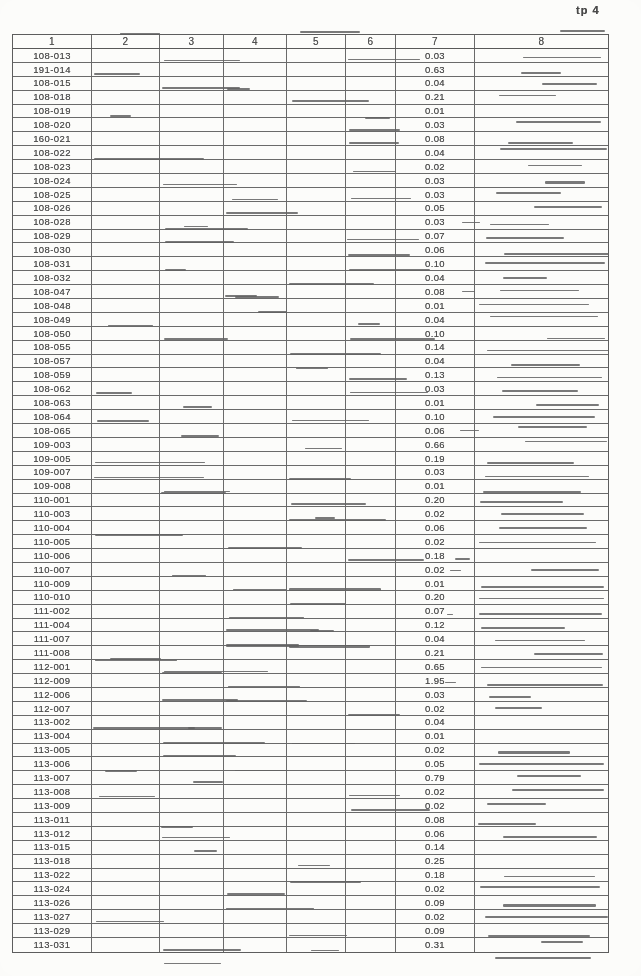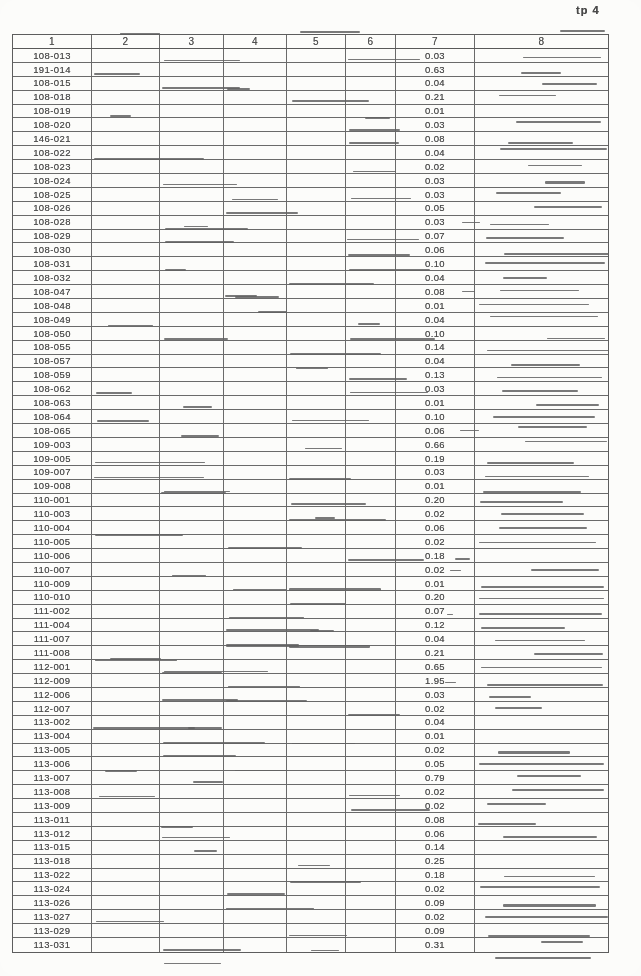--- a/index.html
+++ b/index.html
@@ -140,21 +140,21 @@
         <div class="t-cell c1 id-cell">108-020</div>
         <div class="t-cell c2"></div>
         <div class="t-cell c3"></div>
         <div class="t-cell c4"></div>
         <div class="t-cell c5"></div>
         <div class="t-cell c6"></div>
         <div class="t-cell c7">0.03</div>
         <div class="t-cell c8"></div>
       </div>
       <div class="t-row">
-        <div class="t-cell c1 id-cell">146-021</div>
+        <div class="t-cell c1 id-cell">160-021</div>
         <div class="t-cell c2"></div>
         <div class="t-cell c3"></div>
         <div class="t-cell c4"></div>
         <div class="t-cell c5"></div>
         <div class="t-cell c6"></div>
         <div class="t-cell c7">0.08</div>
         <div class="t-cell c8"></div>
       </div>
       <div class="t-row">
         <div class="t-cell c1 id-cell">108-022</div>

